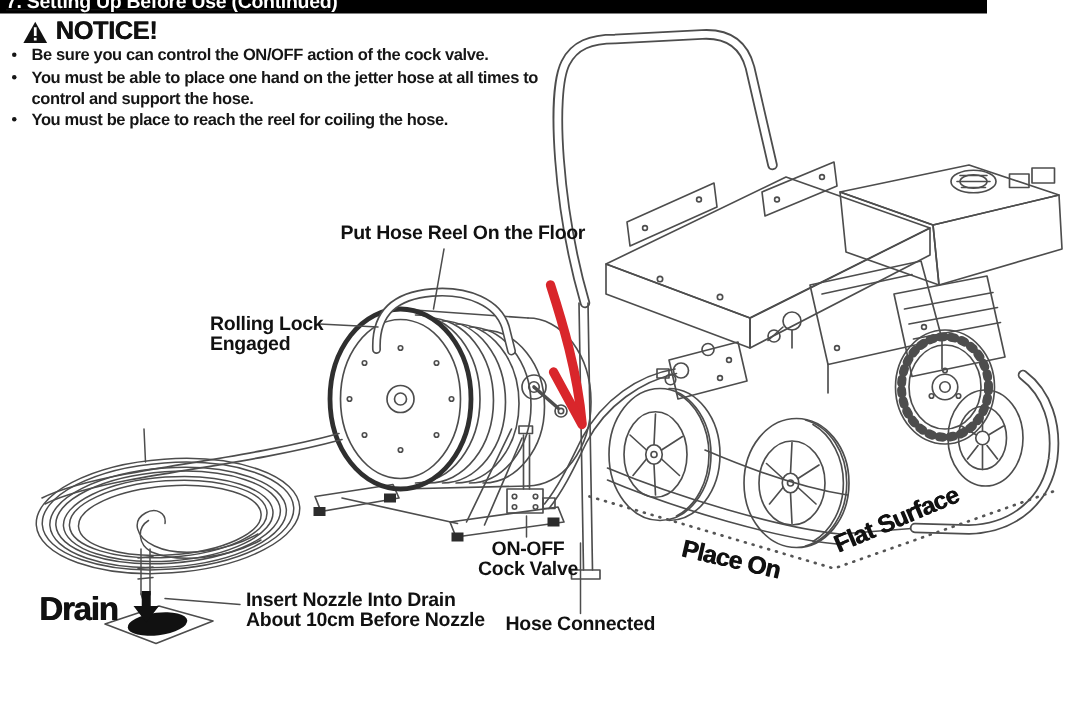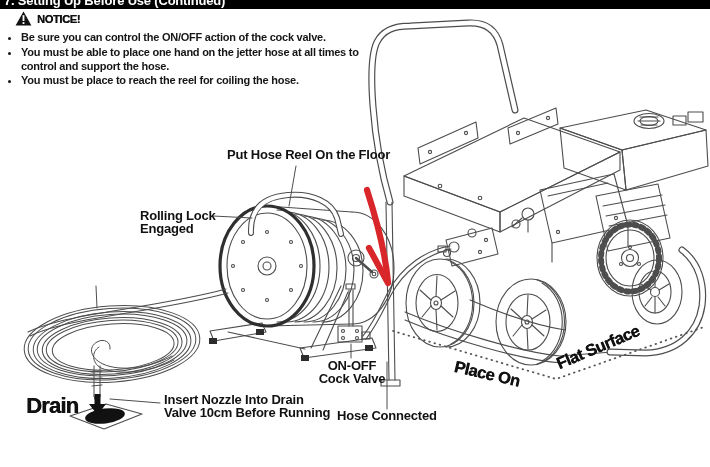--- a/index.html
+++ b/index.html
@@ -4,33 +4,33 @@
 <style>
   html,body{margin:0;padding:0;}
   body{
     width:710px;height:467px;position:relative;overflow:hidden;
     background:#ffffff;
     font-family:"Liberation Sans","DejaVu Sans",sans-serif;
     color:#111;
   }
   
   .header-bar{
-    position:absolute;left:0;top:0;width:710px;height:9px;
-    background:#000;overflow:hidden;
+    position:absolute;left:0;top:0;width:658px;height:9px;
+    background:#000;overflow:hidden;text-decoration:underline;
   }
   .header-bar .title{
     color:#fff;font-weight:bold;font-size:13px;letter-spacing:-0.2px;
     margin-top:-7px;padding-left:4px;white-space:nowrap;
   }
   
   .notice-head{
     position:absolute;left:15px;top:11px;display:flex;align-items:center;gap:5px;
   }
   .notice-head .txt{
-    font-size:11px;font-weight:bold;letter-spacing:-0.3px;
+    font-size:17px;font-weight:bold;letter-spacing:-0.3px;
     text-shadow:0.3px 0 0 currentColor;
   }
   .bullets{
     position:absolute;left:6px;top:31px;width:368px;
     margin:0;padding-left:15px;list-style:disc;
     font-size:11px;font-weight:bold;letter-spacing:-0.25px;line-height:13.8px;
     color:#161616;
   }
   .bullets li{margin:0 0 1px 0;}
   
@@ -269,21 +269,21 @@
   <div>Engaged</div>
 </div>
 
 <div class="lbl center" style="left:10px;top:254px;width:162px;">
 </div>
 
 <div class="lbl lbl-drain" style="left:26px;top:395px;">Drain</div>
 
 <div class="lbl" style="left:164px;top:394px;">
   <div>Insert Nozzle Into Drain</div>
-  <div>Valve 10cm Before Running</div>
+  <div>About 10cm Before Nozzle</div>
 </div>
 
 <div class="lbl center" style="left:317px;top:360px;width:70px;">
   <div>ON-OFF</div>
   <div>Cock Valve</div>
 </div>
 
 <div class="lbl" style="left:337px;top:410px;">Hose Connected</div>
 
 <div class="lbl lbl-slant" style="left:456px;top:360px;transform:rotate(13deg);transform-origin:left top;">Place On</div>

